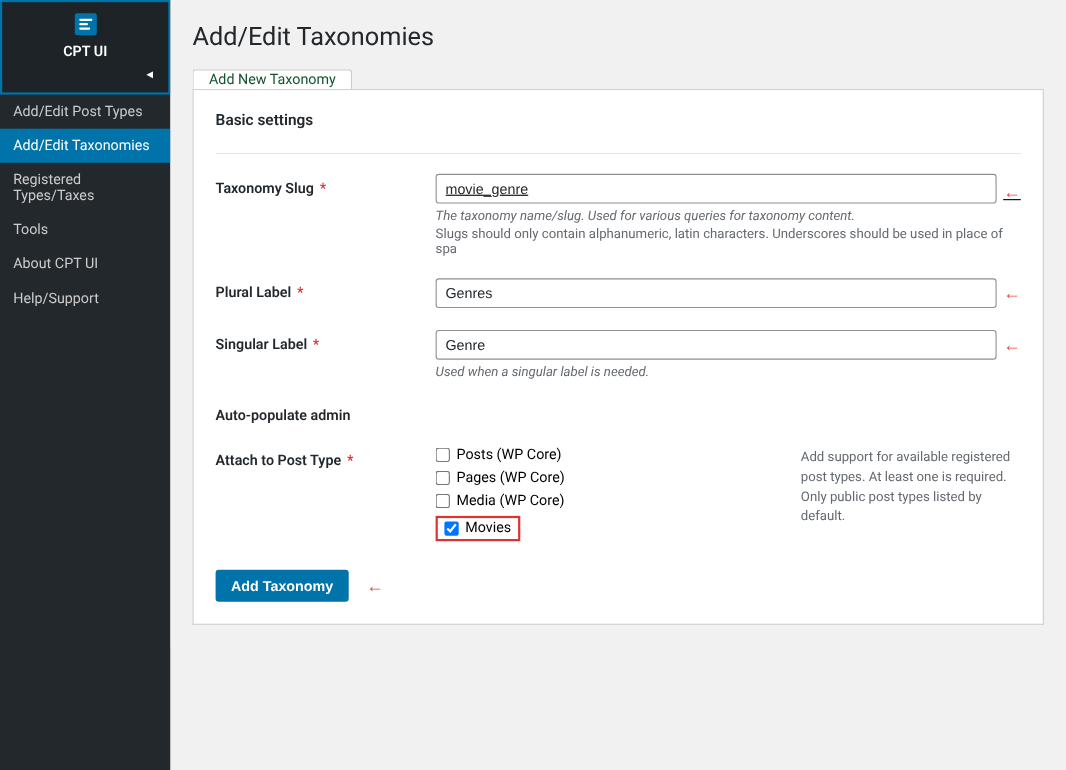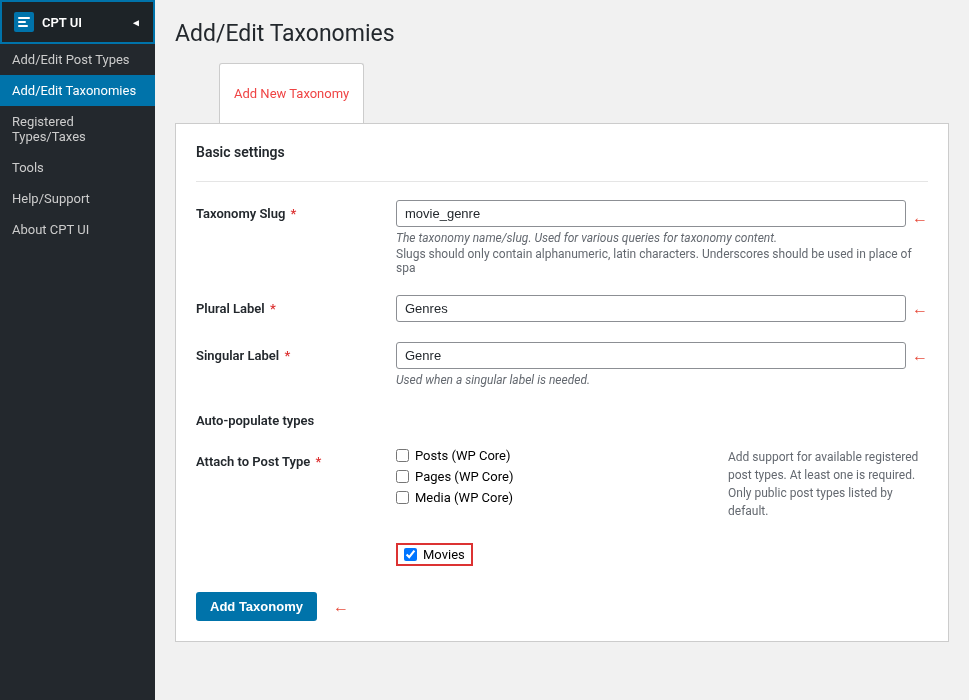--- a/index.html
+++ b/index.html
@@ -18,20 +18,21 @@
       background: #1d2327;
       padding: 10px 12px;
       display: flex;
       align-items: center;
       gap: 8px;
       color: #fff;
       font-weight: 600;
       font-size: 13px;
       border: 2px solid #0073aa;
       cursor: pointer;
+      flex-direction: column;
     }
     .sidebar-logo .logo-icon {
       width: 20px; height: 20px;
       background: #0073aa;
       border-radius: 2px;
       display: flex; align-items: center; justify-content: center;
       color: #fff; font-size: 11px; font-weight: bold;
     }
     .sidebar-nav { flex: 1; }
     .sidebar-item {
@@ -68,30 +69,29 @@
       margin-bottom: 16px;
     }
 
     
     .tabs {
       display: flex;
       border-bottom: 1px solid #ccc;
       margin-bottom: 0;
     }
     .tab {
-      padding: 22px 14px;
+      padding: 1px 14px;
       background: #e5e5e5;
       border: 1px solid #ccc;
       border-bottom: none;
       cursor: pointer;
       font-size: 13px;
-      color: #ef4444;
+      color: #14532d;
       margin-right: 2px;
       border-radius: 3px 3px 0 0;
-      margin-left: 44px;
     }
     .tab.active {
       background: #fff;
       border-bottom-color: #fff;
       position: relative;
       z-index: 1;
     }
 
     
     .form-card {
@@ -179,21 +179,20 @@
     .checkbox-row input[type="checkbox"] {
       margin: 0;
       cursor: pointer;
     }
     .checkbox-movies {
       border: 2px solid #dc3232;
       padding: 3px 6px;
       display: inline-flex;
       align-items: center;
       gap: 6px;
-      margin-top: 32px;
     }
 
     
     .post-type-desc {
       font-size: 12px;
       color: #646970;
       margin-top: 4px;
       max-width: 280px;
       line-height: 1.5;
     }
@@ -246,24 +245,24 @@
     <div class="sidebar-item active">
       <span>Add/Edit Taxonomies</span>
     </div>
     <div class="sidebar-item">
       <span>Registered Types/Taxes</span>
     </div>
     <div class="sidebar-item">
       <span>Tools</span>
     </div>
     <div class="sidebar-item">
+      <span>About CPT UI</span>
+    </div>
+    <div class="sidebar-item">
       <span>Help/Support</span>
-    </div>
-    <div class="sidebar-item">
-      <span>About CPT UI</span>
     </div>
   </nav>
 </div>
 
 <div class="main">
   <div class="main-inner">
     <h1 class="page-title">Add/Edit Taxonomies</h1>
 
     <div class="tabs">
       <div class="tab active">
@@ -273,21 +272,21 @@
 
     <div class="form-card">
       <div class="section-title">Basic settings</div>
 
       <div class="form-row">
         <div class="form-label">
           <span>Taxonomy Slug</span>
           <span class="required">*</span>
         </div>
         <div class="form-field">
-          <div style="display:flex;align-items:flex-end;">
+          <div style="display:flex;align-items:flex-end;text-decoration:underline;">
             <input type="text" class="form-input" value="movie_genre" style="">
             <span class="arrow-annotation">←</span>
           </div>
           <div class="help-text">The taxonomy name/slug. Used for various queries for taxonomy content.</div>
           <div class="help-text-normal">Slugs should only contain alphanumeric, latin characters. Underscores should be used in place of spa</div>
         </div>
       </div>
 
       <div class="form-row">
         <div class="form-label">
@@ -311,21 +310,21 @@
           <div style="display:flex;align-items:center;">
             <input type="text" class="form-input" value="Genre" style="">
             <span class="arrow-annotation">←</span>
           </div>
           <div class="help-text">Used when a singular label is needed.</div>
         </div>
       </div>
 
       <div class="form-row">
         <div class="form-label">
-          <span>Auto-populate types</span>
+          <span>Auto-populate admin</span>
         </div>
       </div>
 
       <div class="form-row">
         <div class="form-label">
           <span>Attach to Post Type</span>
           <span class="required">*</span>
         </div>
         <div class="form-field">
           <div class="attach-field">

